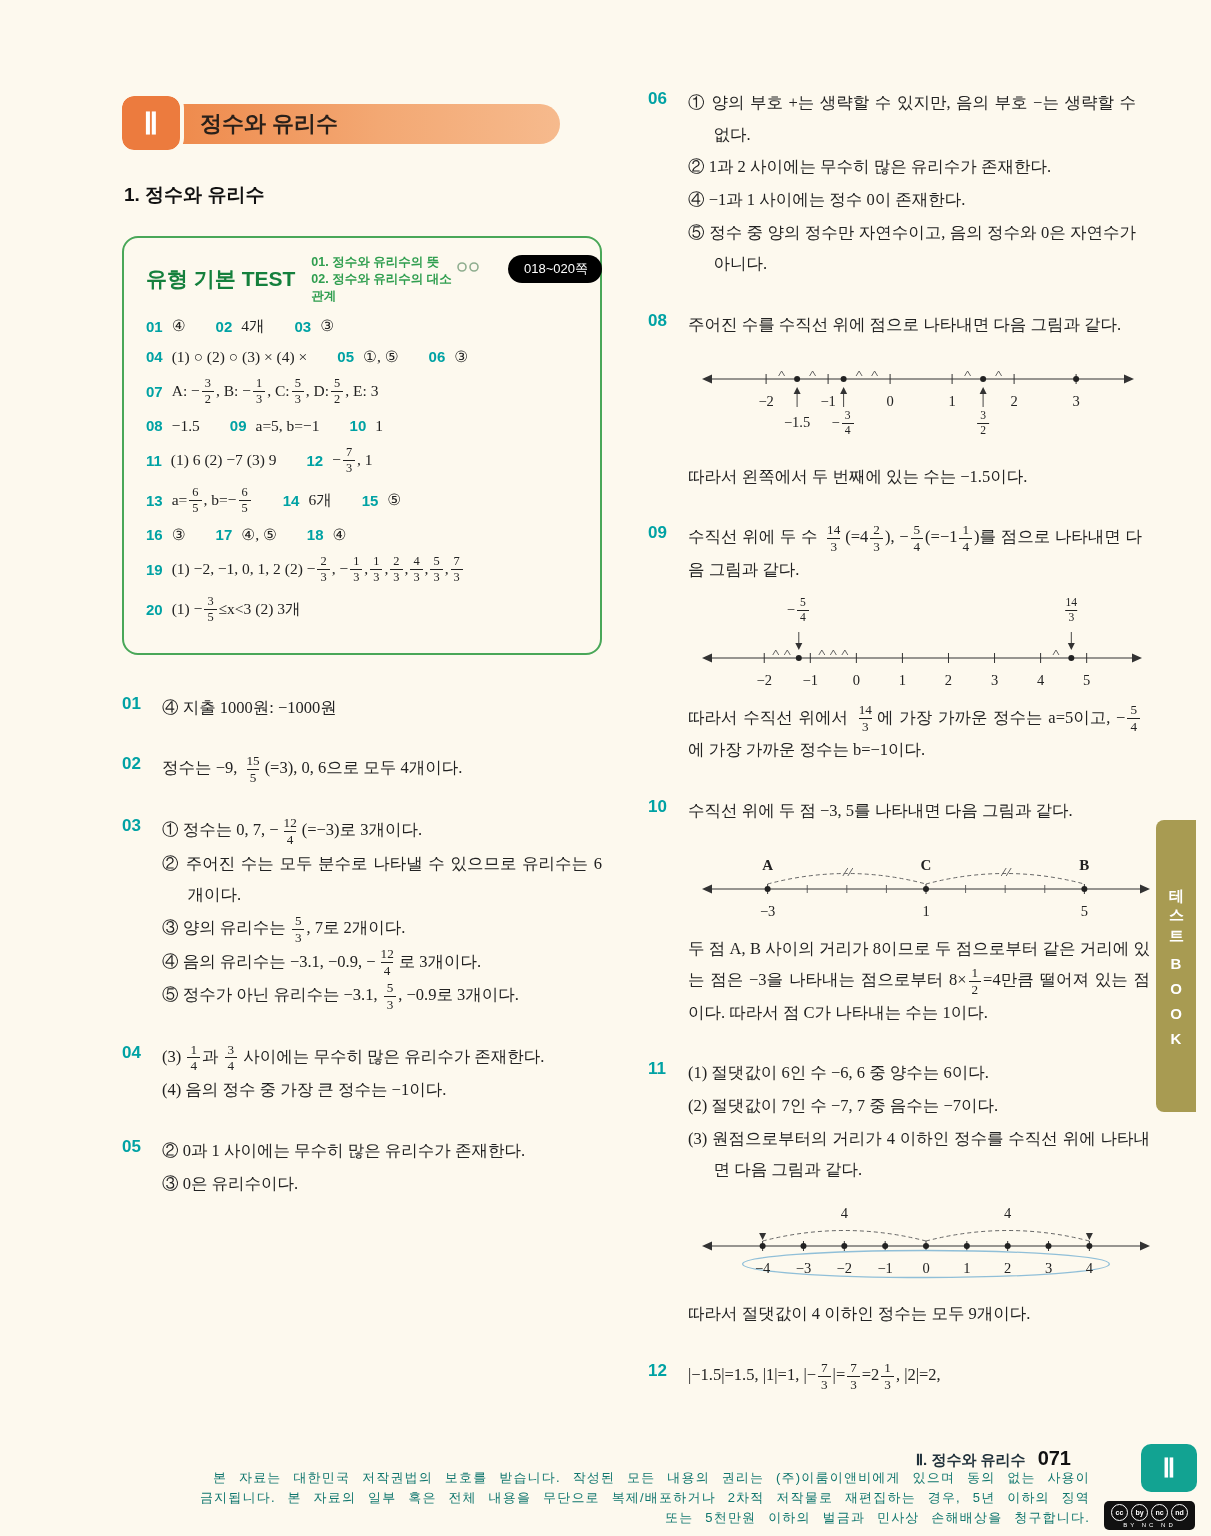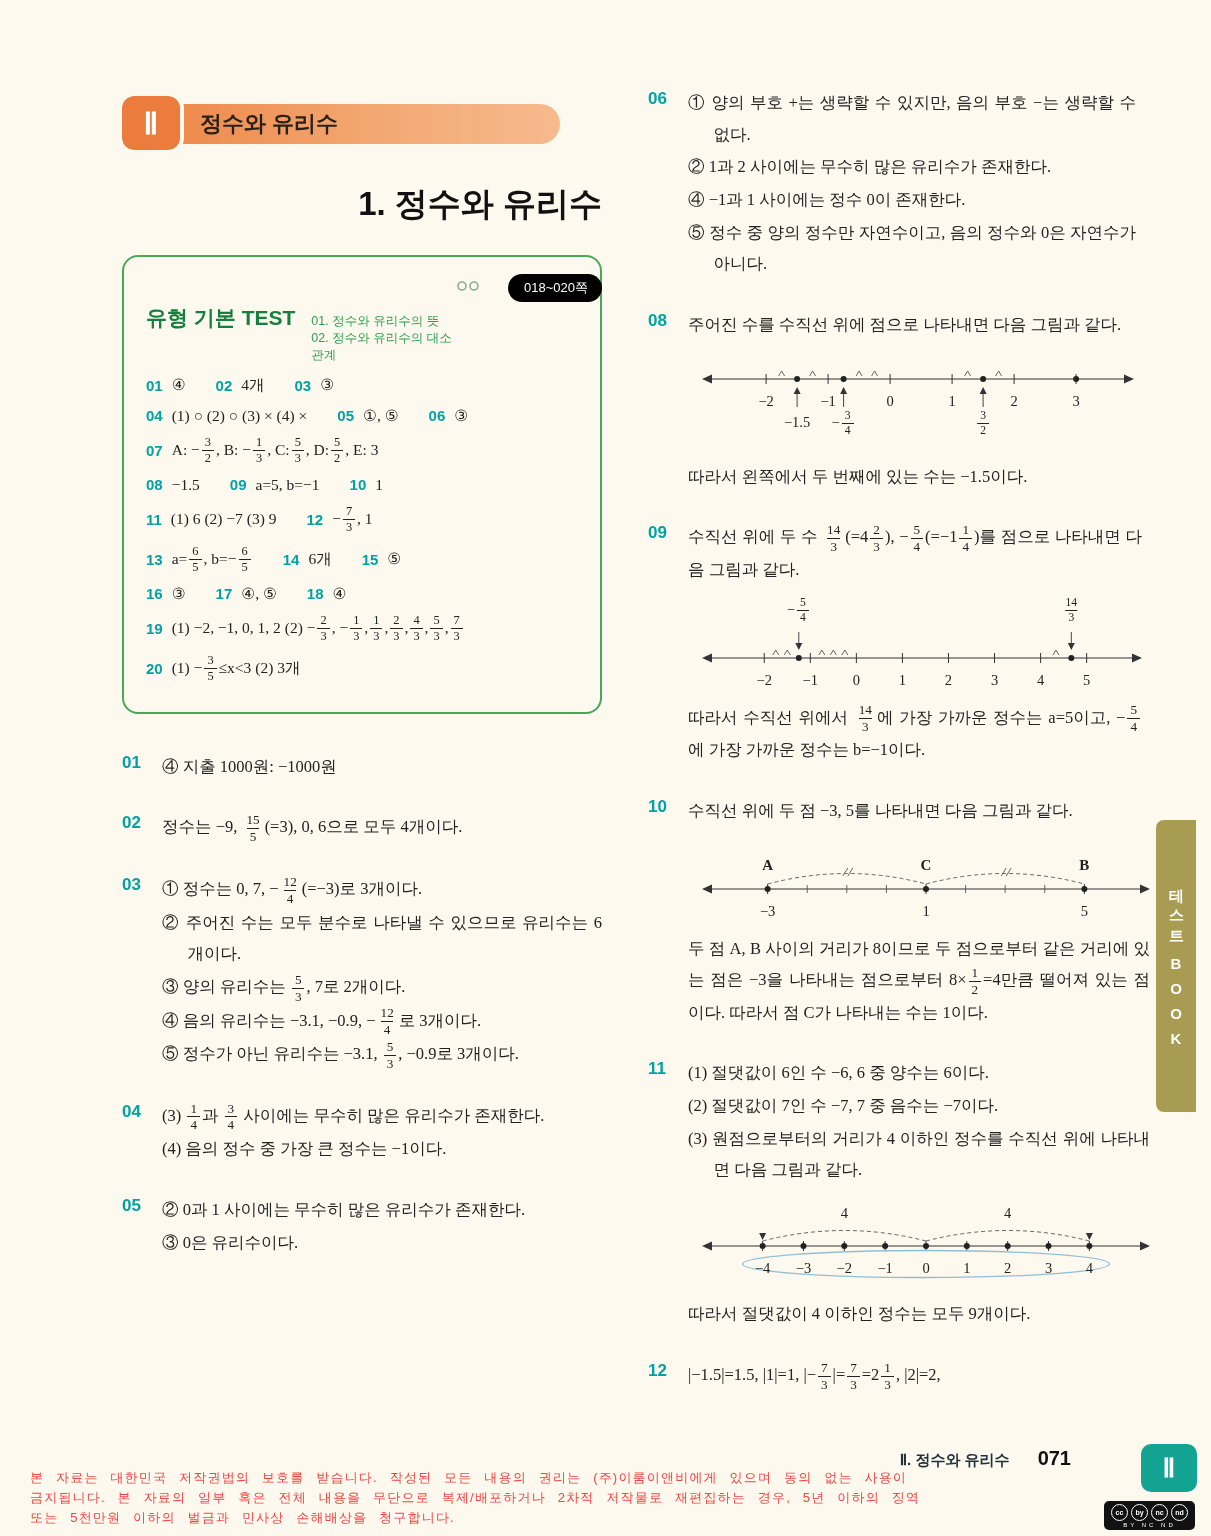--- a/index.html
+++ b/index.html
@@ -19,30 +19,30 @@
     background:linear-gradient(90deg,#ee8748,#f3a873 55%,#f6ba8d);
     border-radius:6px 22px 22px 6px;display:flex;align-items:center;
     padding-left:44px;font-family:"Liberation Sans",sans-serif;
     font-weight:bold;font-size:22px;color:#29201a;box-sizing:border-box;
   }
   .chapter-badge{
     position:absolute;left:0;top:0;width:58px;height:54px;background:#ec7b3e;
     border-radius:12px;color:#fff;display:flex;align-items:center;justify-content:center;
     font-size:30px;font-weight:bold;outline:4px solid #fdf9ee;
   }
-  .section-title{font-family:"Liberation Sans",sans-serif;font-size:33px;font-weight:bold;margin:26px 0 28px 2px;color:#111;text-align:right;}
+  .section-title{font-family:"Liberation Sans",sans-serif;font-size:19px;font-weight:bold;margin:26px 0 28px 2px;color:#111;}
 
   
   .test-box{
     border:2px solid #49a758;border-radius:16px;padding:16px 22px 18px;
     position:relative;margin-bottom:36px;background:#fdf9ee;
   }
   .tb-head{display:flex;align-items:center;gap:16px;margin-bottom:10px;position:relative;padding-right:120px;}
   .tb-title{color:#15803d;font-family:"Liberation Sans",sans-serif;font-weight:bold;font-size:21px;white-space:nowrap;}
-  .tb-subs{color:#2f9e4f;font-family:"Liberation Sans",sans-serif;font-size:12.5px;line-height:1.35;font-weight:normal;margin-top:40px;}
+  .tb-subs{color:#2f9e4f;font-family:"Liberation Sans",sans-serif;font-size:12.5px;line-height:1.35;font-weight:bold;}
   .tb-clip{position:absolute;right:96px;top:6px;}
   .tb-pages{
     position:absolute;right:-24px;top:1px;background:#000000;color:#fff;
     font-family:"Liberation Sans",sans-serif;font-size:13px;padding:5px 14px 5px 16px;
     border-radius:14px;white-space:nowrap;
   }
   .ans-row{display:flex;flex-wrap:wrap;gap:4px 30px;margin:11px 0;align-items:center;}
   .ans-item{display:flex;align-items:center;font-size:15.5px;white-space:nowrap;}
   .ans-no{color:#00a2a4;font-family:"Liberation Sans",sans-serif;font-weight:bold;font-size:15px;margin-right:9px;}
   .ans-val{display:inline-flex;align-items:center;flex-wrap:wrap;}
@@ -72,25 +72,25 @@
     background:#a89b52;border-radius:8px 0 0 8px;color:#fff;
     writing-mode:vertical-rl;text-orientation:upright;
     display:flex;align-items:center;justify-content:center;
     font-family:"Liberation Sans",sans-serif;font-size:15px;letter-spacing:6px;font-weight:bold;
   }
   .side-tab .en{margin-top:14px;letter-spacing:8px;}
 
   
   .footer-copy{
     position:absolute;left:30px;bottom:8px;width:1060px;
-    font-family:"Liberation Sans",sans-serif;font-size:13px;color:#ef4444;
-    line-height:1.55;letter-spacing:1.2px;word-spacing:7px;white-space:nowrap;overflow:hidden;
+    font-family:"Liberation Sans",sans-serif;font-size:13px;color:#0f766e;
+    line-height:1.55;letter-spacing:1.2px;word-spacing:7px;white-space:nowrap;overflow:hidden;text-align:right;
   }
   .footer-ref{
-    position:absolute;right:140px;bottom:66px;display:flex;align-items:baseline;gap:28px;
+    position:absolute;right:140px;bottom:66px;display:flex;align-items:baseline;gap:12px;
     font-family:"Liberation Sans",sans-serif;
   }
   .footer-ref .ref{font-size:15px;font-weight:bold;color:#20313b;}
   .footer-ref .pno{font-size:20px;font-weight:bold;color:#111;}
   .corner-badge{
     position:absolute;right:14px;bottom:44px;width:56px;height:48px;background:#12a392;
     border-radius:10px;color:#fff;display:flex;align-items:center;justify-content:center;
     font-size:26px;font-weight:bold;
   }
   .cc-badge{

